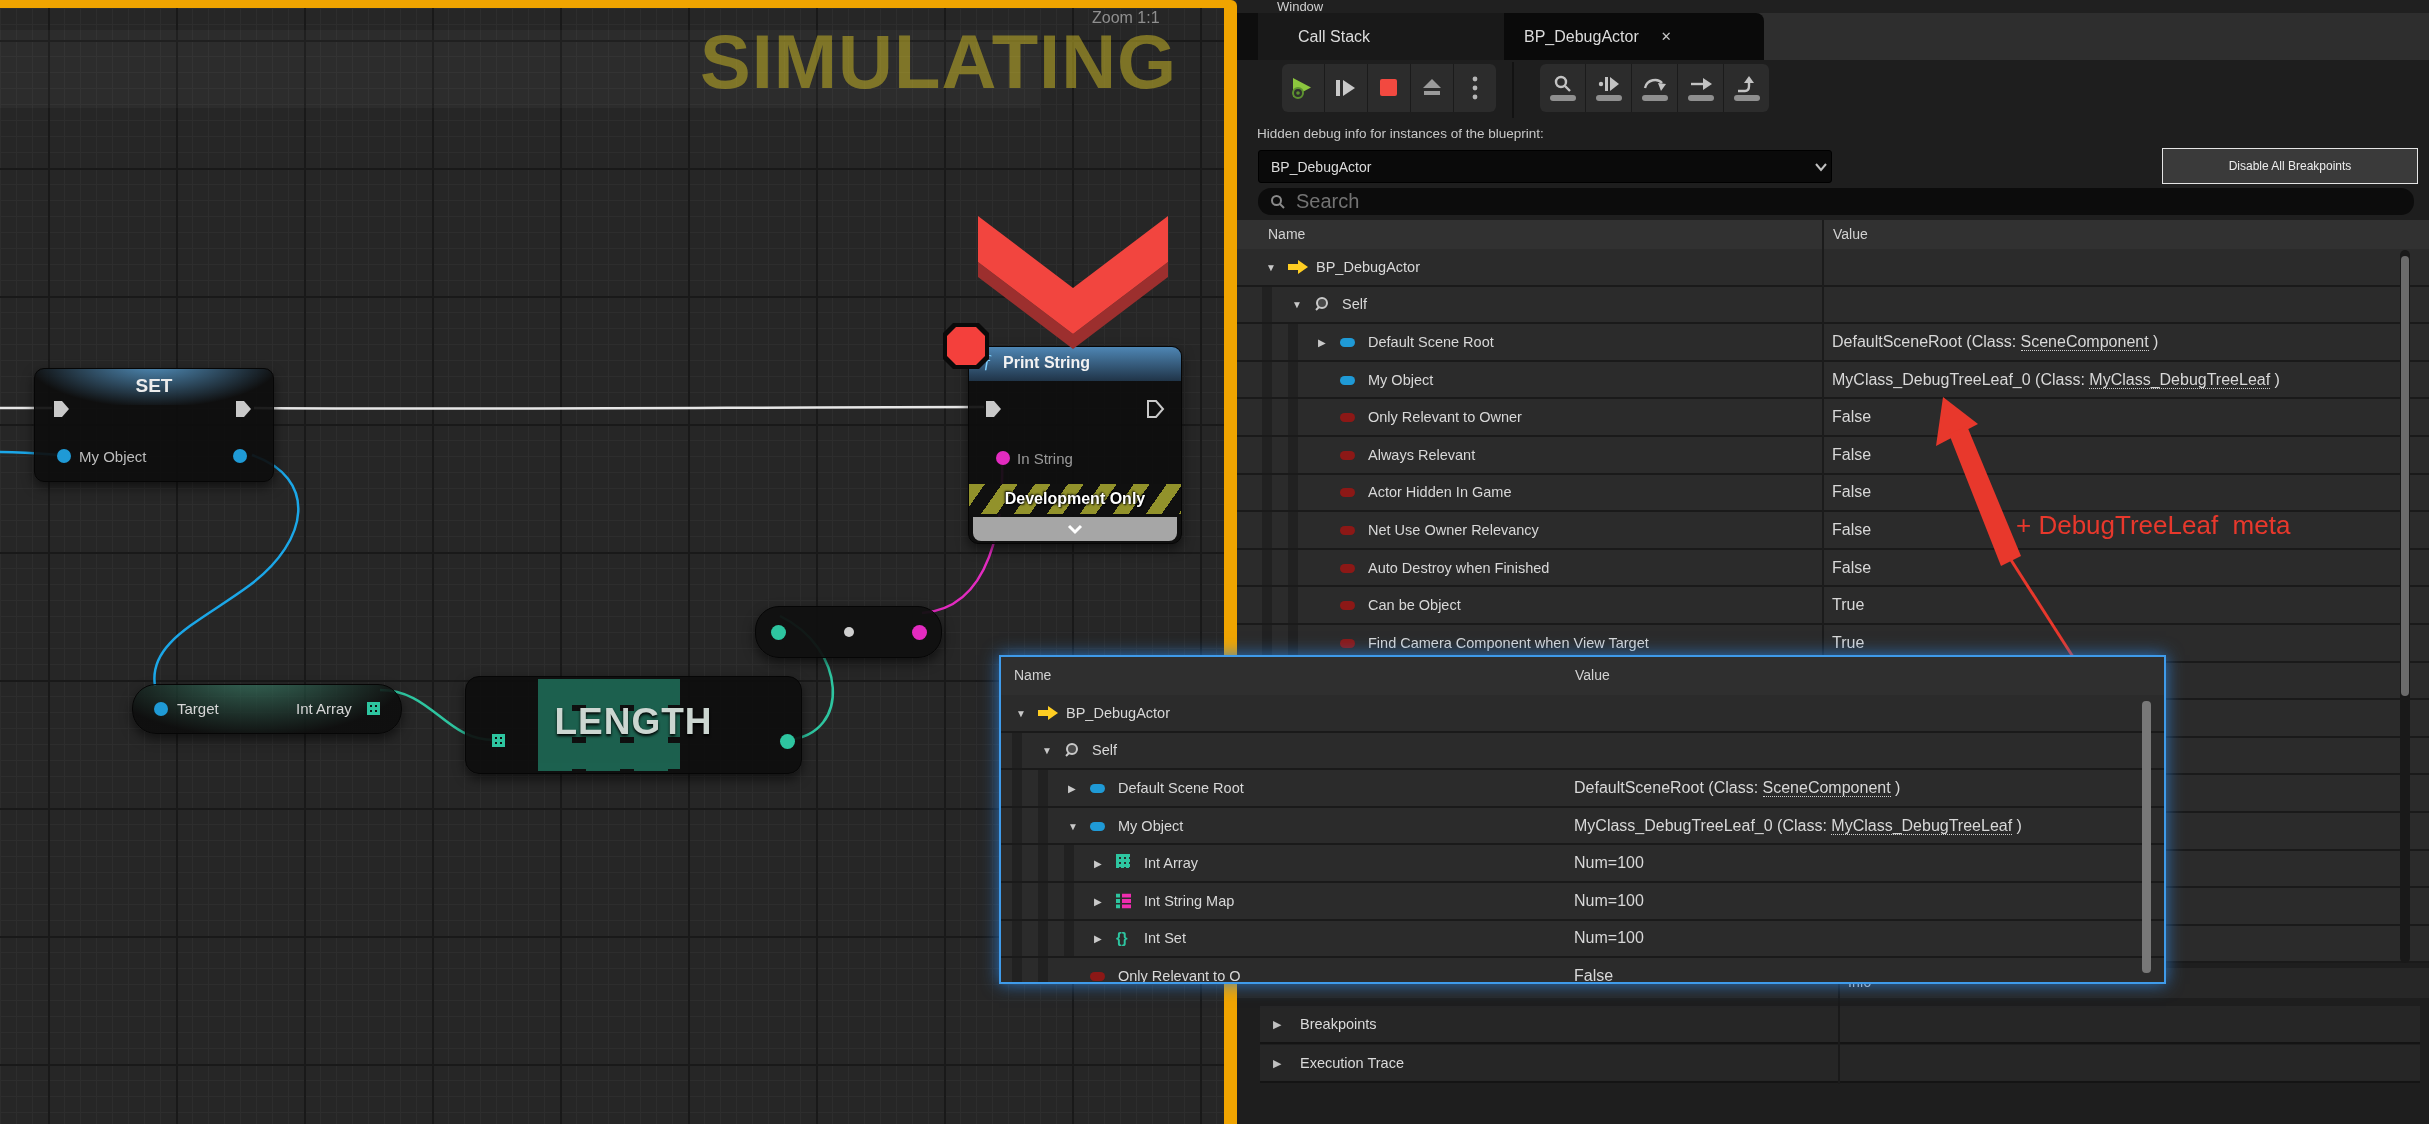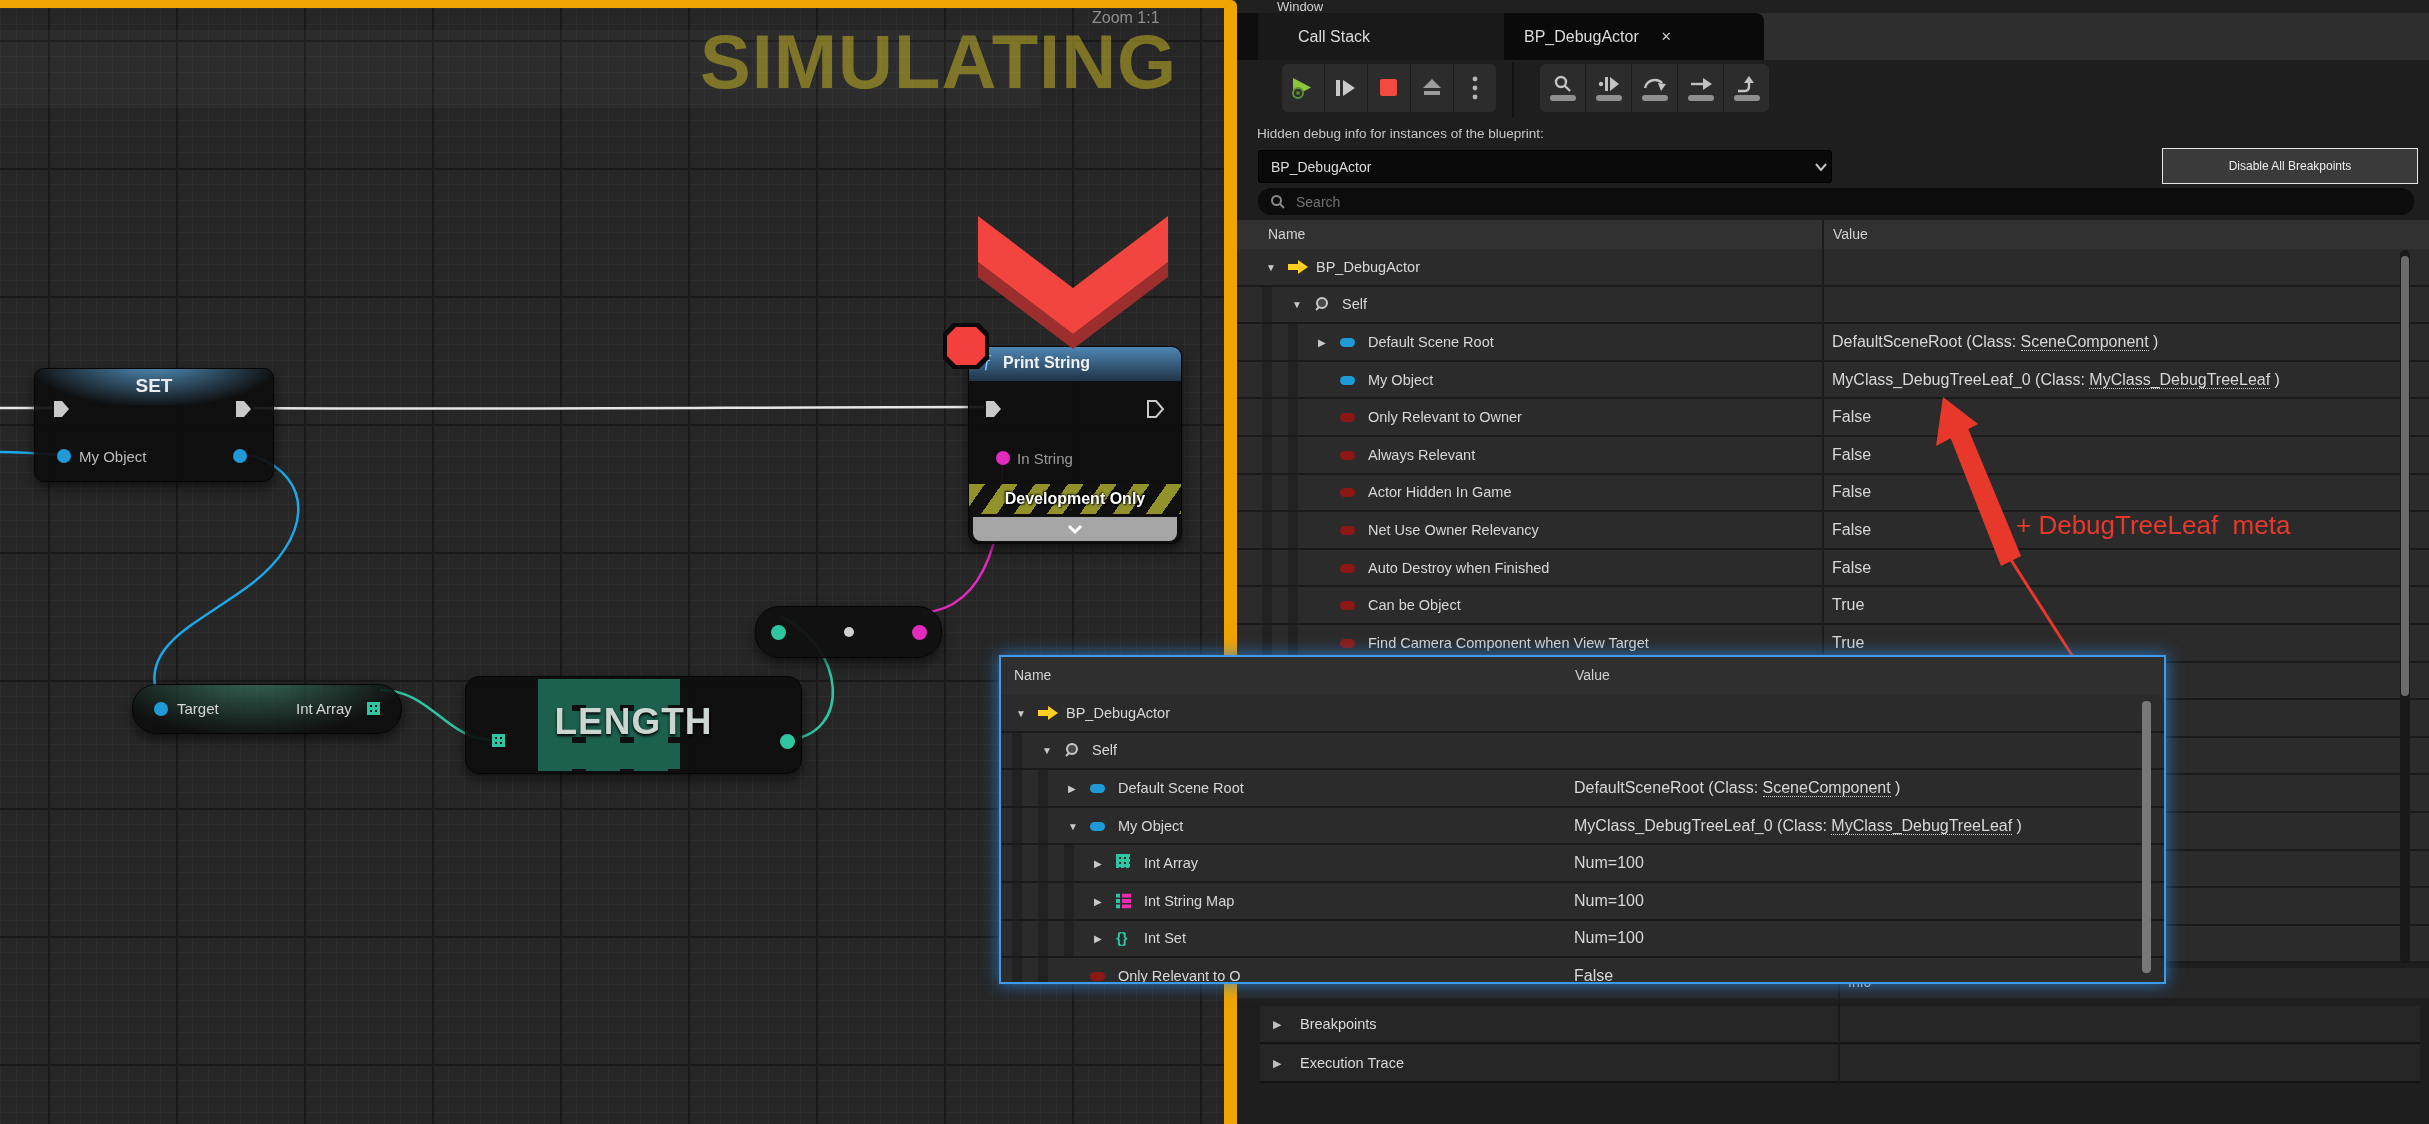--- a/index.html
+++ b/index.html
@@ -59,21 +59,21 @@
   .toolgroup{position:absolute;background:#2c2c2c;border-radius:6px;display:flex;z-index:11;}
   .toolbtn{position:relative;display:flex;align-items:center;justify-content:center;flex-direction:column;}
   .toolbtn + .toolbtn{border-left:1px solid #1b1b1b;}
   .basebar{width:26px;height:6px;border-radius:3px;background:#8f8f8f;margin-top:2px;}
 
   .fld{position:absolute;background:#0a0a0a;border:1px solid #000;border-radius:3px;
        display:flex;align-items:center;font-size:14px;color:#dcdcdc;z-index:11;}
   #disablebtn{position:absolute;background:#3a3a3a;border:1px solid #e5e5e5;border-radius:0;
        display:flex;align-items:center;justify-content:center;font-size:12px;color:#ededed;z-index:11;}
   #searchbox{position:absolute;background:#0c0c0c;border-radius:13px;display:flex;align-items:center;z-index:11;}
-  #searchbox input{background:transparent;border:0;outline:0;color:#d0d0d0;font-size:14px;
+  #searchbox input{background:transparent;border:0;outline:0;color:#d0d0d0;font-size:20px;
        font-family:"Liberation Sans",sans-serif;width:90%;}
   #searchbox input::placeholder{color:#737373;}
 
   .tblhead{position:absolute;background:#313131;font-size:14px;color:#d2d2d2;z-index:11;}
   .rowwrap{position:absolute;z-index:11;}
   .trow{position:relative;height:35.6px;border-bottom:2px solid #1a1a1a;background:#2b2b2b;}
   .trow .exp{position:absolute;top:50%;transform:translateY(-50%);font-size:10px;color:#c9c9c9;}
   .trow .lbl{position:absolute;top:50%;transform:translateY(-50%);font-size:14.5px;color:#d8d8d8;white-space:nowrap;}
   .trow .val{position:absolute;top:50%;transform:translateY(-50%);font-size:16px;color:#d8d8d8;white-space:nowrap;}
   .guide{position:absolute;top:0;bottom:0;width:10px;background:rgba(0,0,0,.22);}

